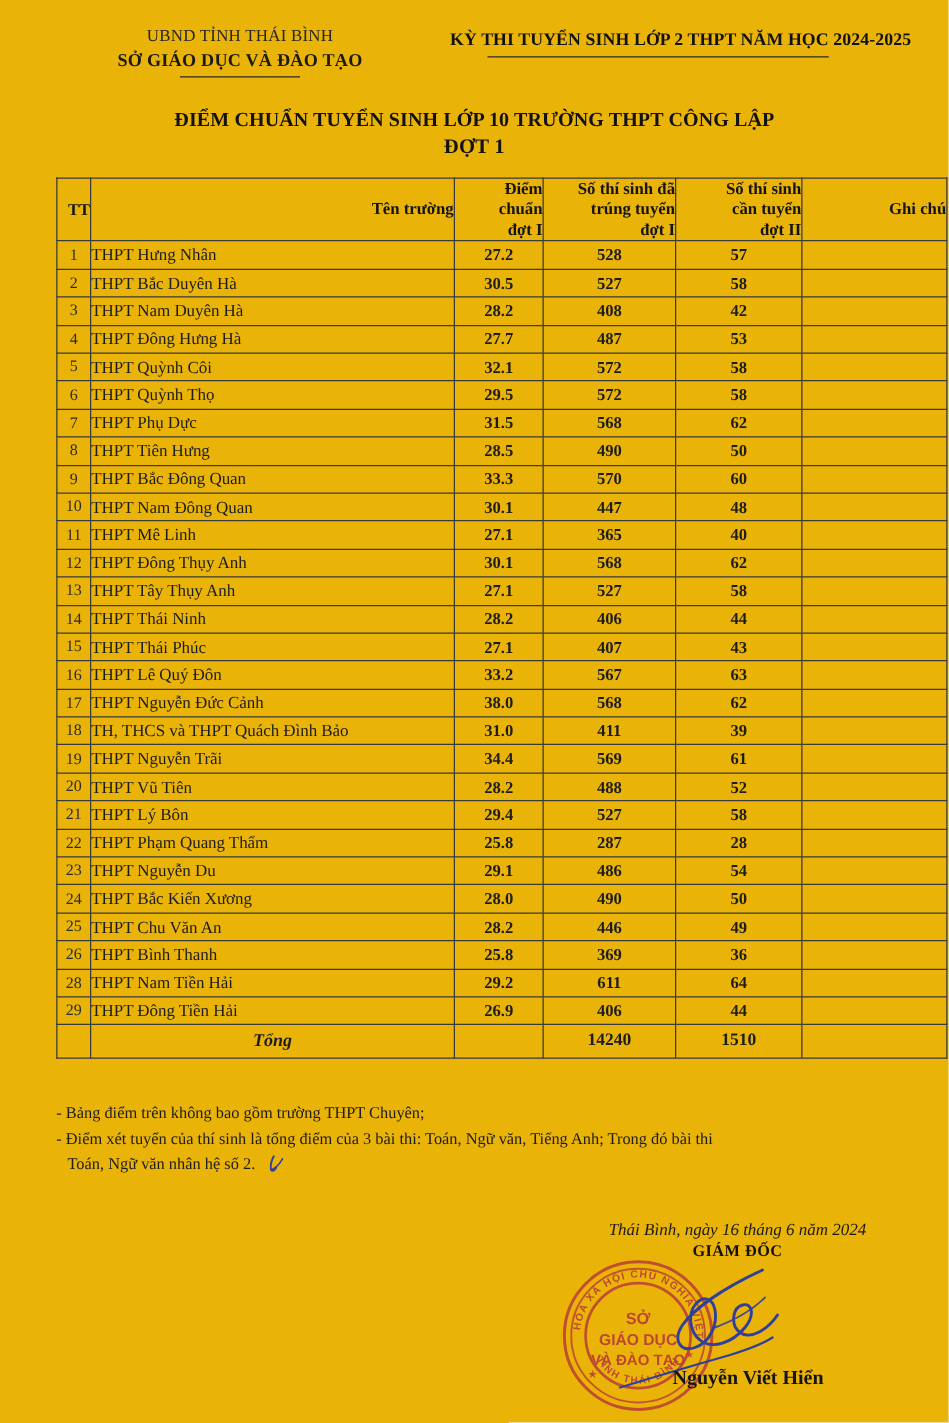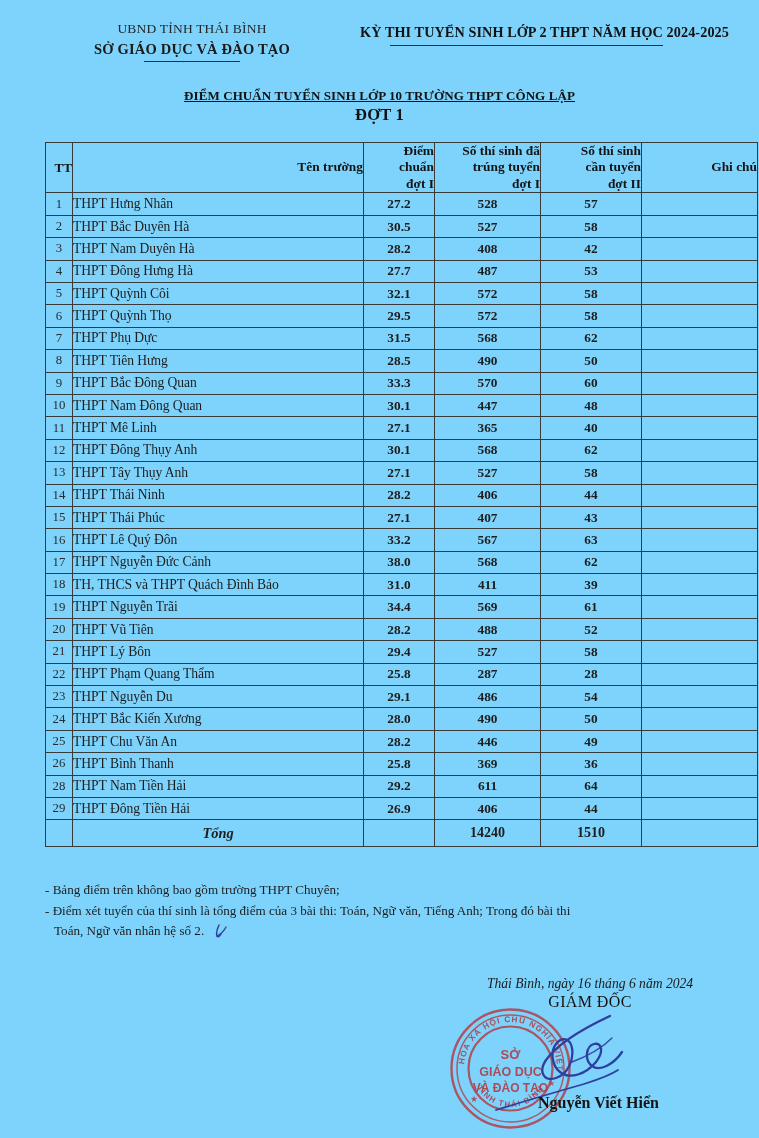--- a/index.html
+++ b/index.html
@@ -14,21 +14,21 @@
     position: relative;
     font-family: "Liberation Serif", "DejaVu Serif", serif;
     color: #1a1a1a;
     overflow: hidden;
     -webkit-font-smoothing: antialiased;
   }
 
   .page {
     position: absolute;
     inset: 0;
-    background: #7dd3fc;
+    background: #eab308;
   }
 
   
   .doc-header {
     position: absolute;
     top: 20px;
     left: 0;
     width: 759px;
     height: 58px;
   }
@@ -94,26 +94,25 @@
 
   
   .main-title-wrap {
     position: absolute;
     top: 88px;
     left: 0;
     width: 759px;
     text-align: center;
   }
   .main-title {
-    font-size: 13px;
+    font-size: 16px;
     font-weight: bold;
     letter-spacing: 0.1px;
     white-space: nowrap;
     color: #121212;
-    text-decoration: underline;
   }
   .main-subtitle {
     font-size: 16.5px;
     font-weight: bold;
     margin-top: 1px;
     letter-spacing: 0.2px;
     color: #121212;
   }
 
   
@@ -217,22 +216,22 @@
     width: 320px;
     text-align: center;
   }
   .sign-date {
     font-size: 13.6px;
     font-style: italic;
     white-space: nowrap;
     color: #1a1a1a;
   }
   .sign-role {
-    font-size: 16px;
-    font-weight: normal;
+    font-size: 13px;
+    font-weight: bold;
     margin-top: 1px;
     letter-spacing: 0.4px;
     color: #121212;
   }
   .sign-name {
     position: absolute;
     top: 118px;
     left: 108px;
     font-size: 16px;
     font-weight: bold;

